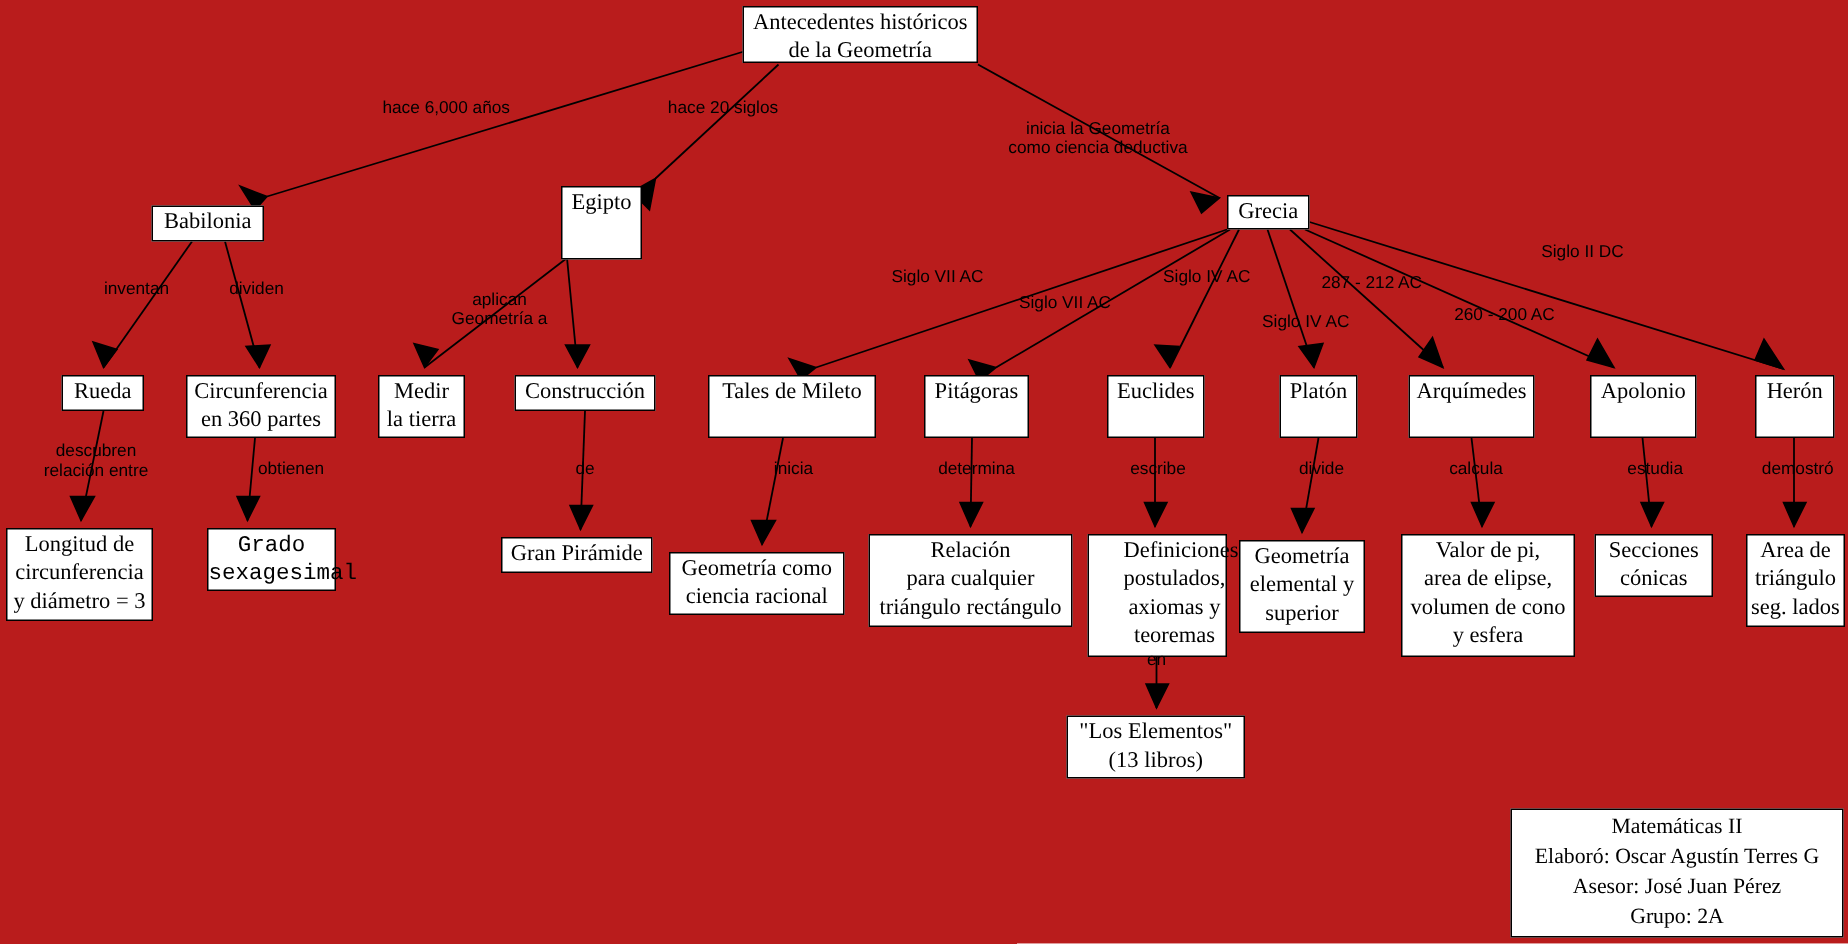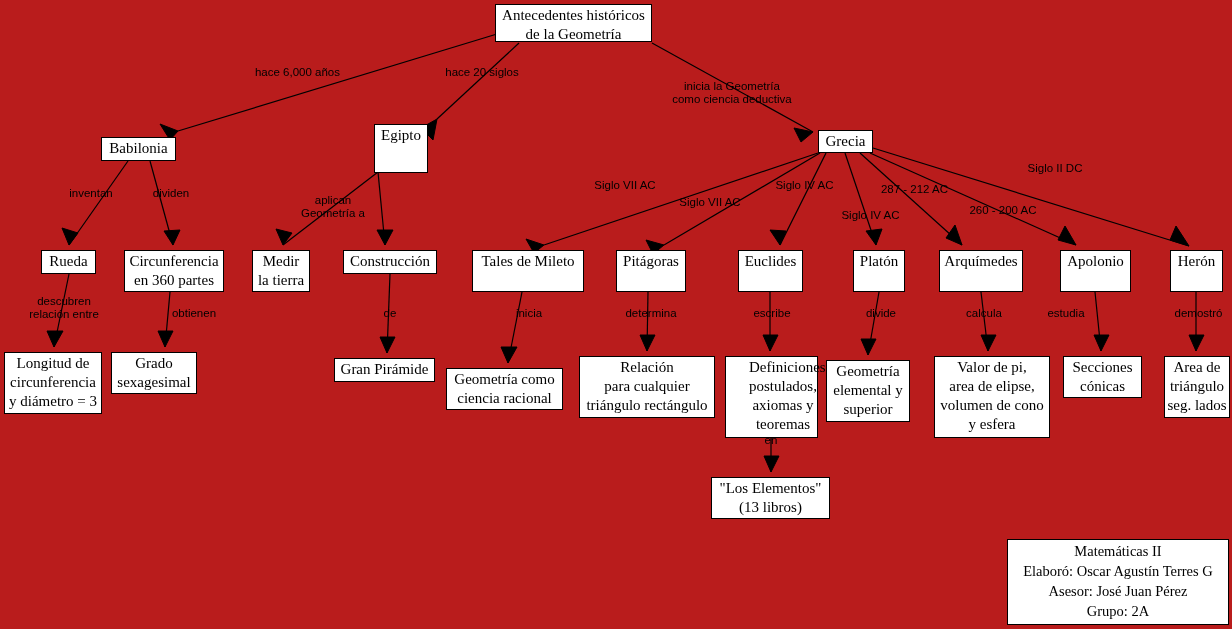--- a/index.html
+++ b/index.html
@@ -101,21 +101,21 @@
 de la Geometría</div>
     <div class="node" style="left: 101px; top: 137px; width: 75px; height: 24px;">Babilonia</div>
     <div class="node" style="left: 374px; top: 124px; width: 54px; height: 49px;">Egipto</div>
     <div class="node" style="left: 818px; top: 130px; width: 55px; height: 23px;">Grecia</div>
     <div class="node" style="left: 41px; top: 250px; width: 55px; height: 24px;">Rueda</div>
     <div class="node" style="left: 124px; top: 250px; width: 100px; height: 42px;">Circunferencia
 en 360 partes</div>
     <div class="node" style="left: 4px; top: 352px; width: 98px; height: 62px;">Longitud de
 circunferencia
 y diámetro = 3</div>
-    <div class="node" style="left: 111px; top: 352px; width: 86px; height: 42px;">Grado
+    <div class="node" style="left: 138px; top: 352px; width: 86px; height: 42px; font-family: Liberation Mono, monospace;">Grado
 sexagesimal</div>
     <div class="node" style="left: 252px; top: 250px; width: 58px; height: 42px;">Medir
 la tierra</div>
     <div class="node" style="left: 343px; top: 250px; width: 94px; height: 24px;">Construcción</div>
     <div class="node" style="left: 334px; top: 358px; width: 101px; height: 24px;">Gran Pirámide</div>
     <div class="node" style="left: 446px; top: 368px; width: 117px; height: 42px;">Geometría como
 ciencia racional</div>
     <div class="node" style="left: 472px; top: 250px; width: 112px; height: 42px;">Tales de Mileto</div>
     <div class="node" style="left: 616px; top: 250px; width: 70px; height: 42px; font-family: Liberation Serif, serif;">Pitágoras</div>
     <div class="node" style="left: 579px; top: 356px; width: 136px; height: 62px;">Relación
@@ -165,16 +165,16 @@
     <div class="linklabel" style="left: 768px; top: 179px; width: 73px;">Siglo IV AC</div>
     <div class="linklabel" style="left: 834px; top: 209px; width: 73px;">Siglo IV AC</div>
     <div class="linklabel" style="left: 874px; top: 183px; width: 81px;">287 - 212 AC</div>
     <div class="linklabel" style="left: 962px; top: 204px; width: 82px;">260 - 200 AC</div>
     <div class="linklabel" style="left: 1020px; top: 162px; width: 70px;">Siglo II DC</div>
     <div class="linklabel" style="left: 510px; top: 307px; width: 38px;">inicia</div>
     <div class="linklabel" style="left: 620px; top: 307px; width: 62px;">determina</div>
     <div class="linklabel" style="left: 749px; top: 307px; width: 46px;">escribe</div>
     <div class="linklabel" style="left: 861px; top: 307px; width: 40px; text-align: center;">divide</div>
     <div class="linklabel" style="left: 962px; top: 307px; width: 44px;">calcula</div>
-    <div class="linklabel" style="left: 1043px; top: 307px; width: 46px;">estudia</div>
+    <div class="linklabel" style="left: 1076px; top: 307px; width: 46px; text-align: right;">estudia</div>
     <div class="linklabel" style="left: 1170px; top: 307px; width: 57px;">demostró</div>
     <div class="linklabel" style="left: 762px; top: 434px; width: 18px;">en</div>
   </div>
 
 </body></html>

